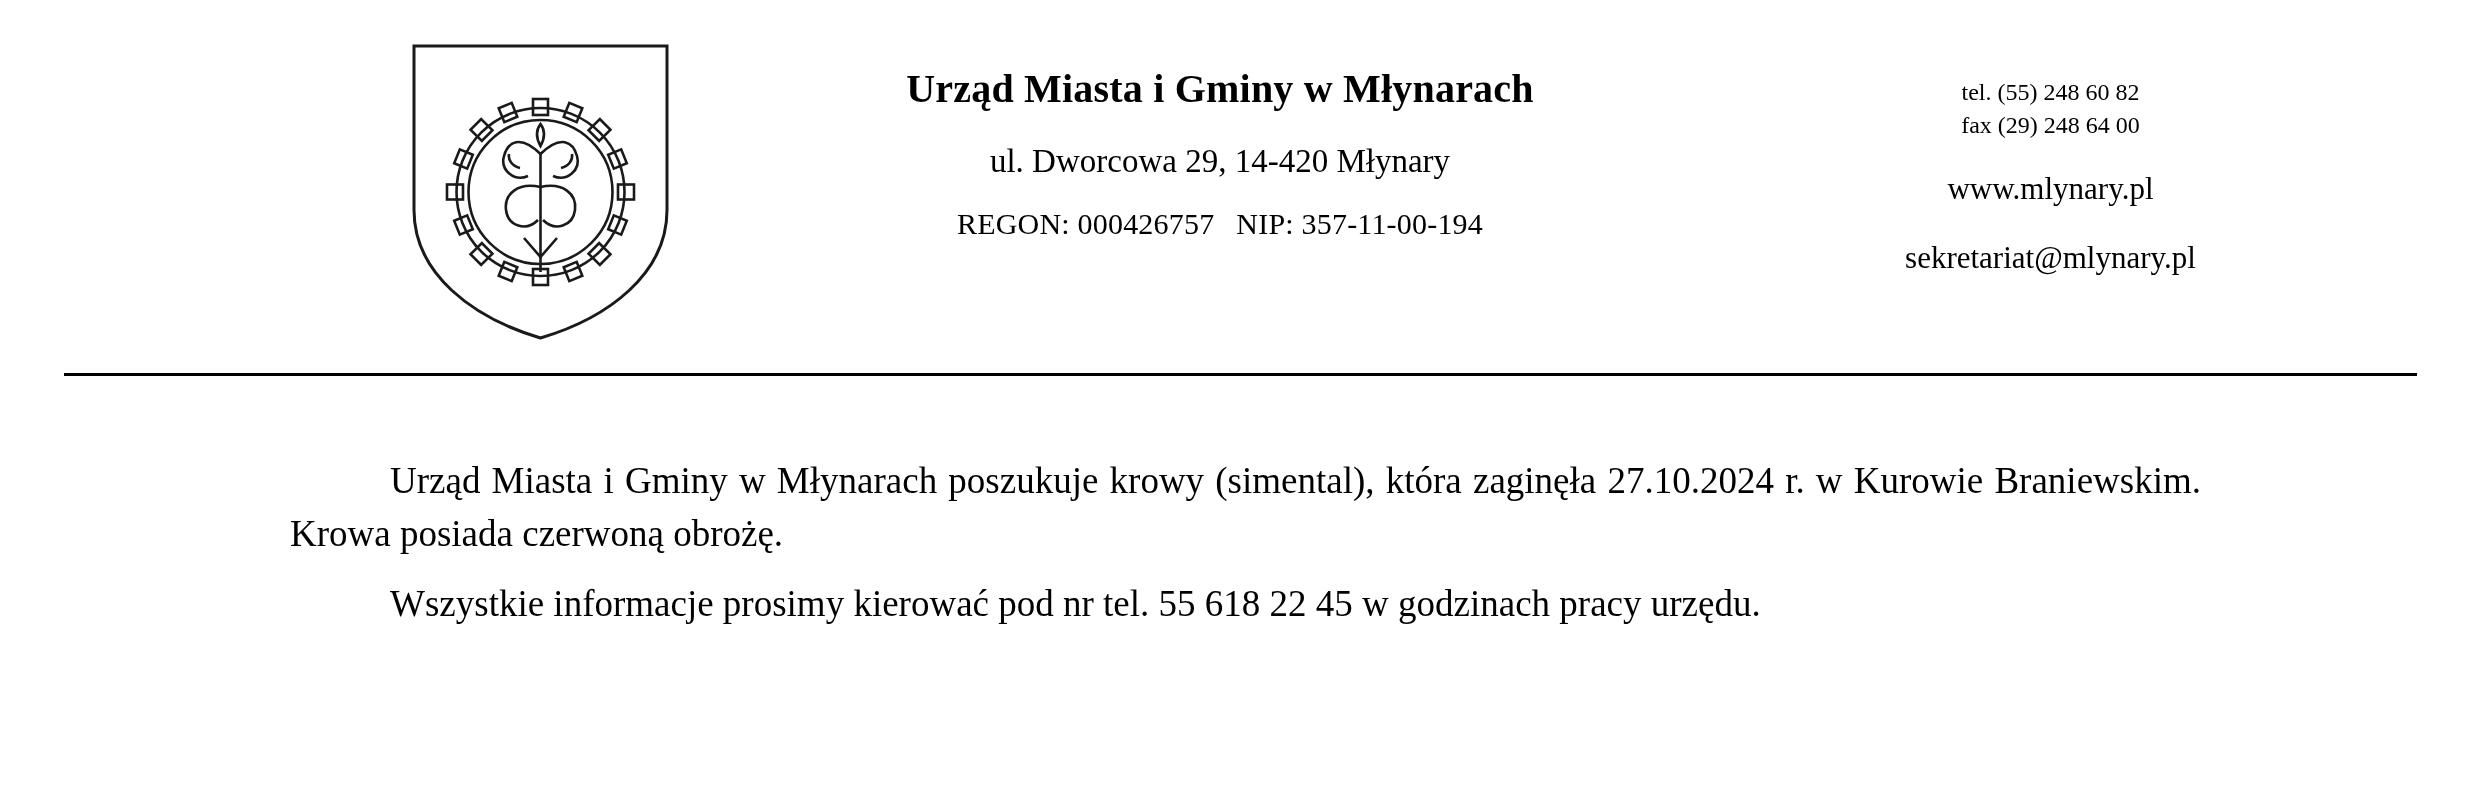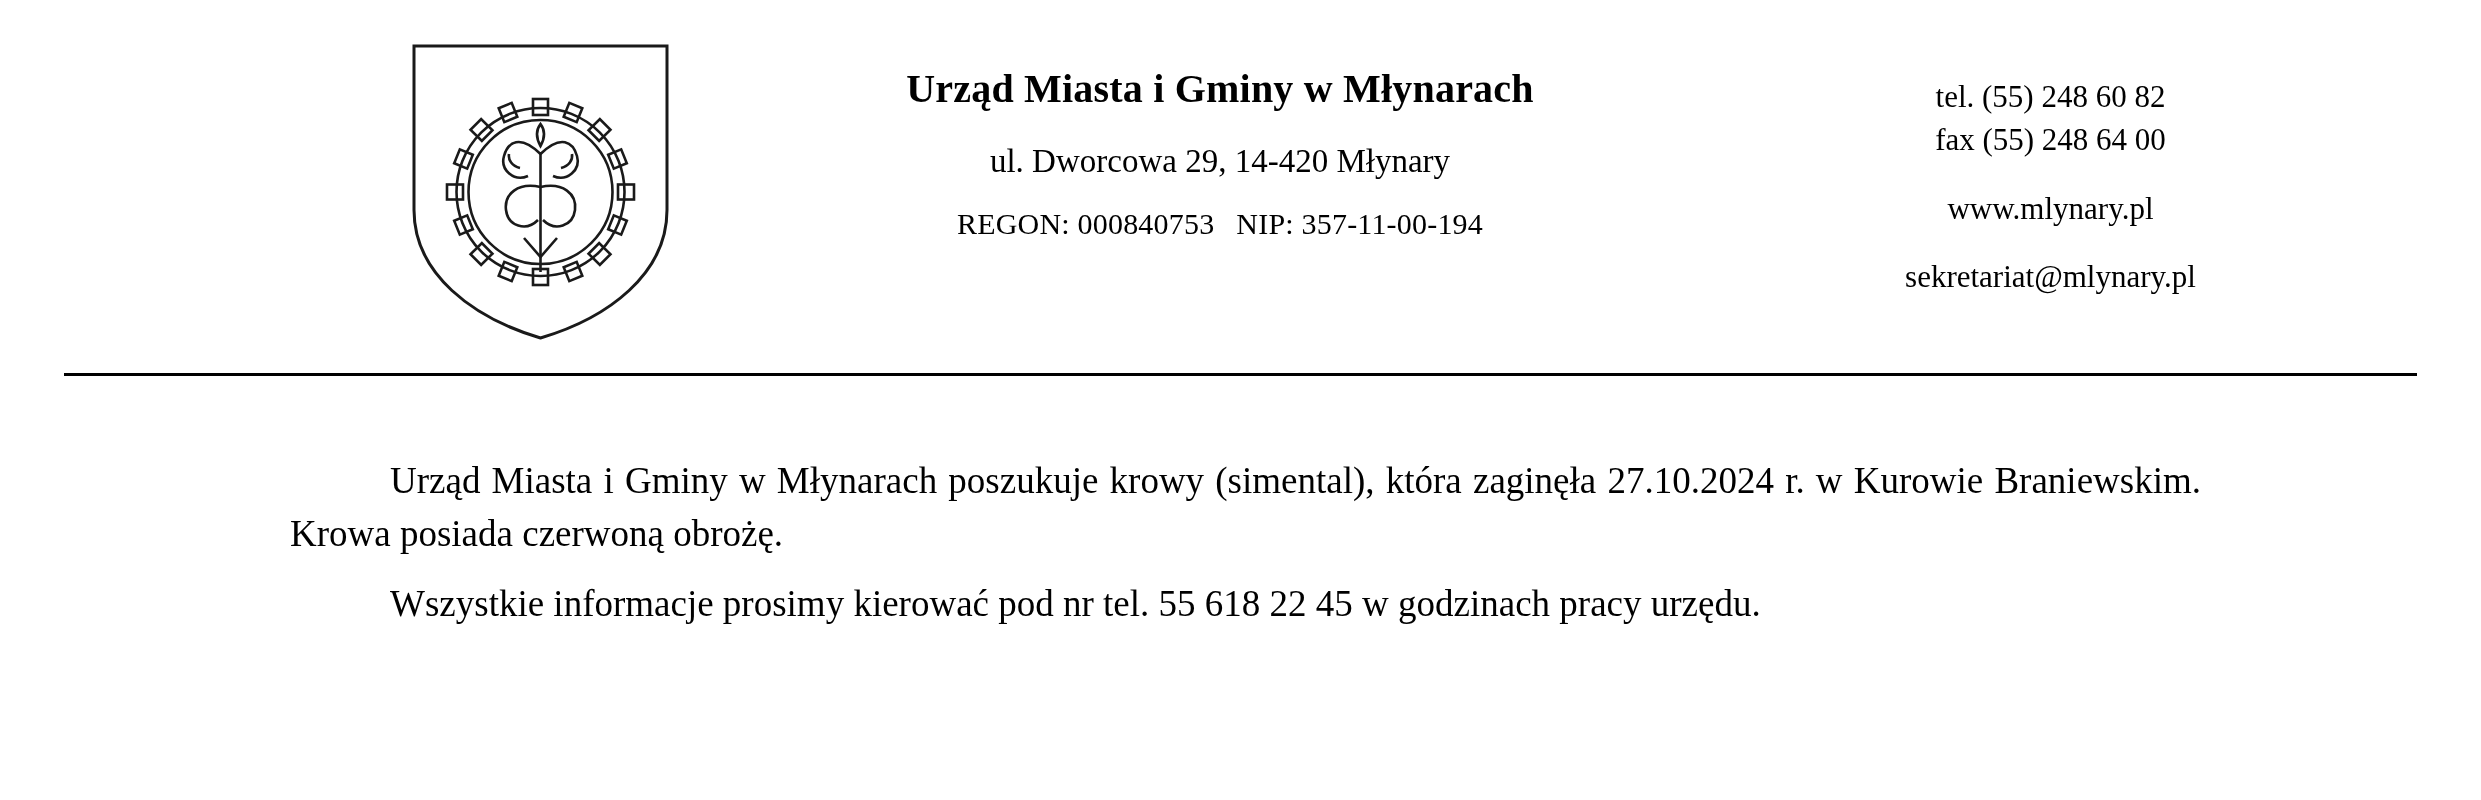--- a/index.html
+++ b/index.html
@@ -71,21 +71,21 @@
     display: inline-block;
     width: 22px;
   }
   .contact-block {
     flex: 1 1 auto;
     text-align: center;
     padding-top: 34px;
     padding-left: 30px;
   }
   .contact-phones {
-    font-size: 31px;
+    font-size: 24px;
     line-height: 1.38;
   }
   .contact-web {
     font-size: 31px;
     line-height: 1.38;
     margin-top: 26px;
   }
 
   
   .rule {
@@ -166,27 +166,27 @@
           <path d="M112 126 C104 124 100 118 101 112"></path>
           <path d="M153 126 C161 124 165 118 164 112"></path>
         </g>
       </svg>
     </div>
 
     <div class="org-block">
       <div class="org-name">Urząd Miasta i Gminy w Młynarach</div>
       <div class="org-addr">ul. Dworcowa 29, 14-420 Młynary</div>
       <div class="org-ids">
-        <span>REGON: 000840753</span><span class="gap"></span><span>NIP: 357-11-00-194</span>
+        <span>REGON: 000426757</span><span class="gap"></span><span>NIP: 357-11-00-194</span>
       </div>
     </div>
 
     <div class="contact-block">
       <div class="contact-phones">tel. (55) 248 60 82</div>
-      <div class="contact-phones">fax (55) 248 64 00</div>
+      <div class="contact-phones">fax (29) 248 64 00</div>
       <div class="contact-web">www.mlynary.pl</div>
       <div class="contact-web">sekretariat@mlynary.pl</div>
     </div>
 
   </div>
 
   <div class="rule"></div>
 
   <div class="body-text">
     <p class="para"><span class="indent"></span><span>Urząd Miasta i Gminy w Młynarach poszukuje krowy (simental), która zaginęła 27.10.2024 r. w Kurowie Braniewskim. Krowa posiada czerwoną obrożę.</span></p>

